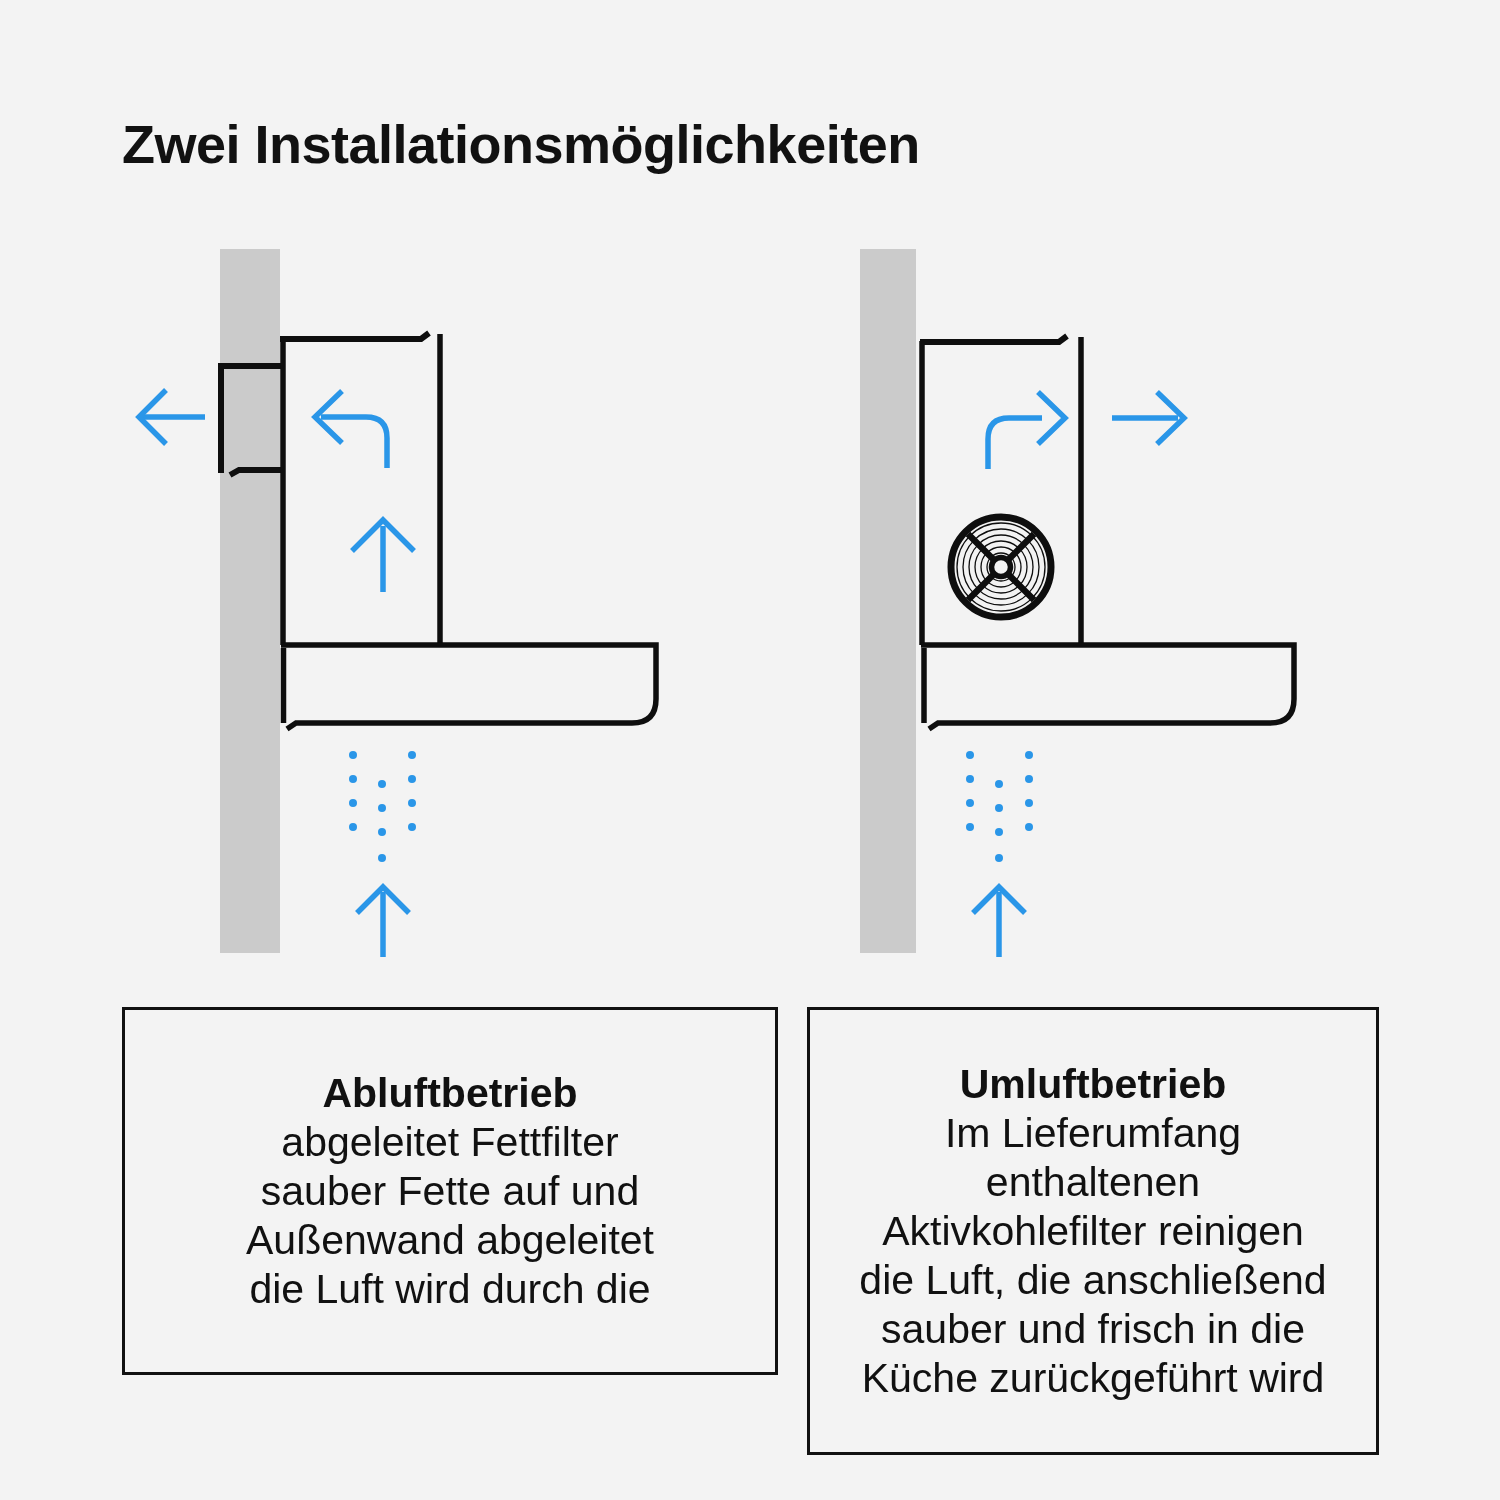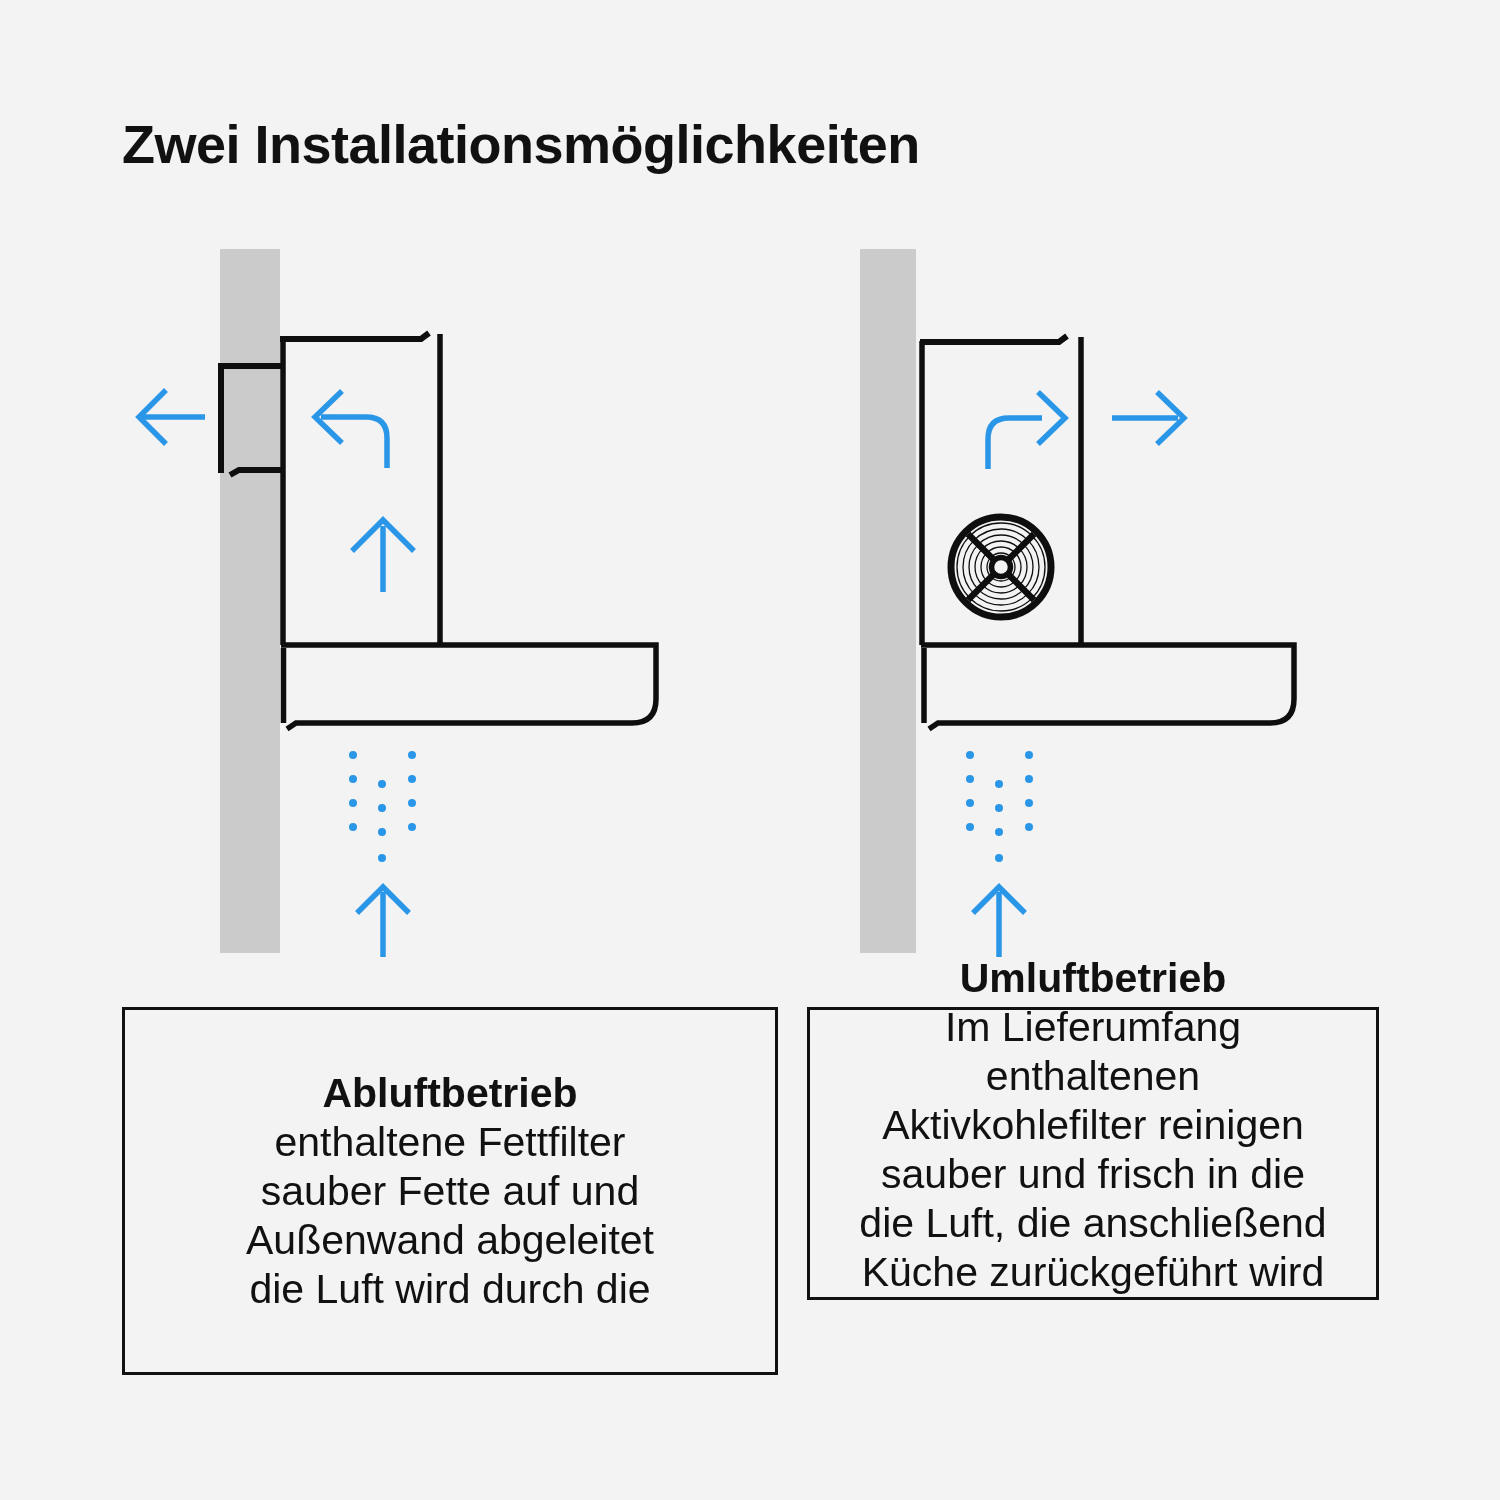--- a/index.html
+++ b/index.html
@@ -22,21 +22,21 @@
   .ring{stroke:var(--line,#0e0e0e);fill:none;}
   .hubfill{fill:var(--background,#f3f3f3);}
   .caption{
     position:absolute;box-sizing:border-box;
     border:3px solid var(--caption-border,#111111);
     display:flex;flex-direction:column;justify-content:center;align-items:center;
     text-align:center;
     font-size:41px;line-height:49px;
   }
   .caption-exhaust{left:122px;top:1007px;width:656px;height:368px;}
-  .caption-recirculation{left:807px;top:1007px;width:572px;height:293px;justify-content:flex-end;}
+  .caption-recirculation{left:807px;top:1007px;width:572px;height:448px;}
   .cap-head{font-weight:bold;}
 </style>
 </head>
 <body>
 
 <div class="page-title">Zwei Installationsmöglichkeiten</div>
 
 <svg class="diagram-svg" width="1500" height="1500" viewBox="0 0 1500 1500">
 
   <g>
@@ -148,27 +148,27 @@
 
     <g>
       <path class="b" stroke-width="5.5" d="M999 957 V892"></path>
       <path class="b" stroke-width="5.5" d="M973 913 L999 887 L1025 913"></path>
     </g>
   </g>
 </svg>
 
 <div class="caption caption-exhaust">
   <div class="cap-head">Abluftbetrieb</div>
-  <div class="cap-line">enthaltene Fettfilter</div>
+  <div class="cap-line">abgeleitet Fettfilter</div>
   <div class="cap-line">sauber Fette auf und</div>
   <div class="cap-line">Außenwand abgeleitet</div>
   <div class="cap-line">die Luft wird durch die</div>
 </div>
 
 <div class="caption caption-recirculation">
   <div class="cap-head">Umluftbetrieb</div>
   <div class="cap-line">Im Lieferumfang</div>
   <div class="cap-line">enthaltenen</div>
   <div class="cap-line">Aktivkohlefilter reinigen</div>
+  <div class="cap-line">die Luft, die anschließend</div>
   <div class="cap-line">sauber und frisch in die</div>
-  <div class="cap-line">die Luft, die anschließend</div>
   <div class="cap-line">Küche zurückgeführt wird</div>
 </div>
 
 </body></html>

